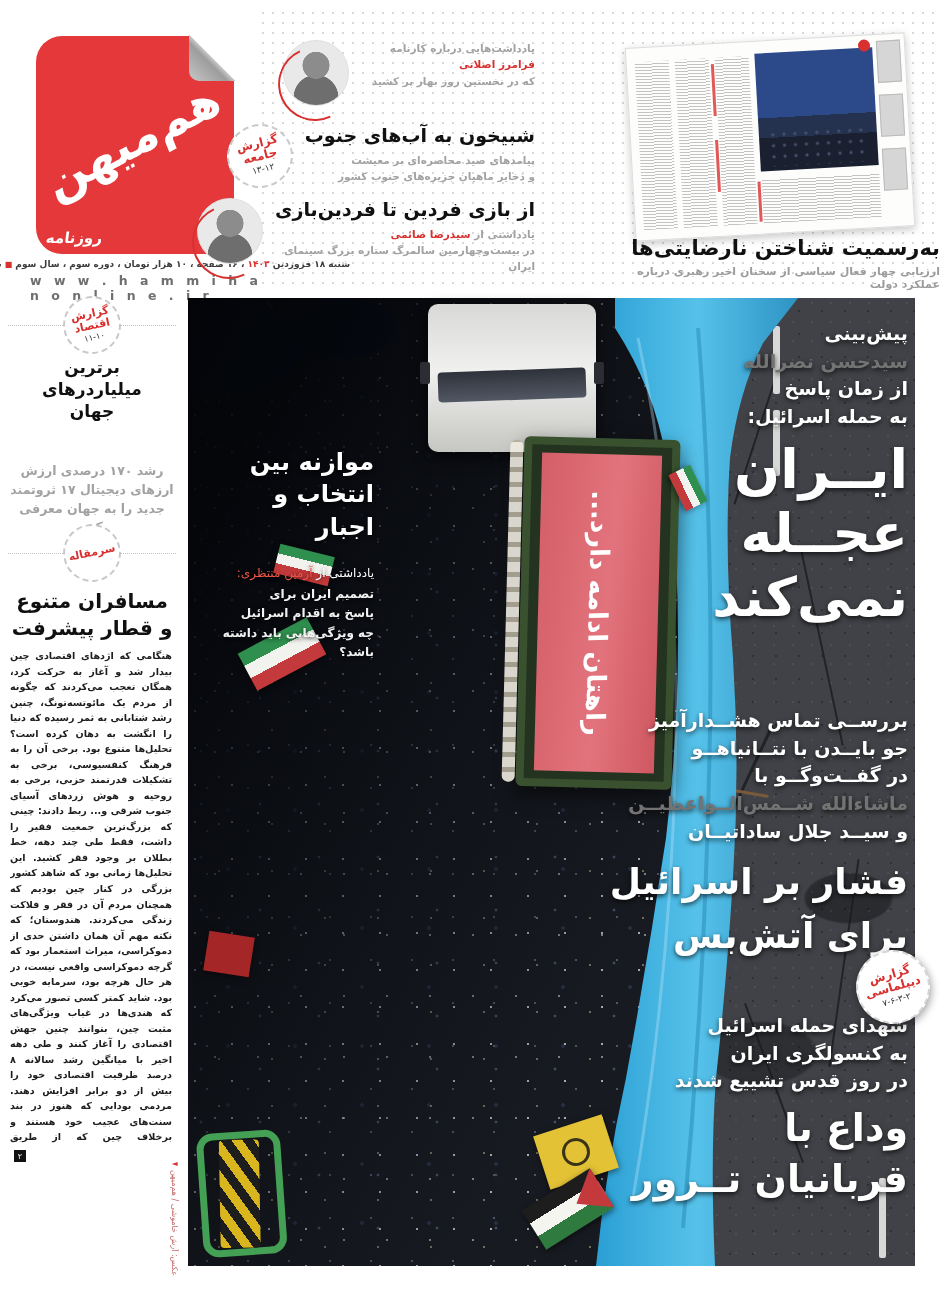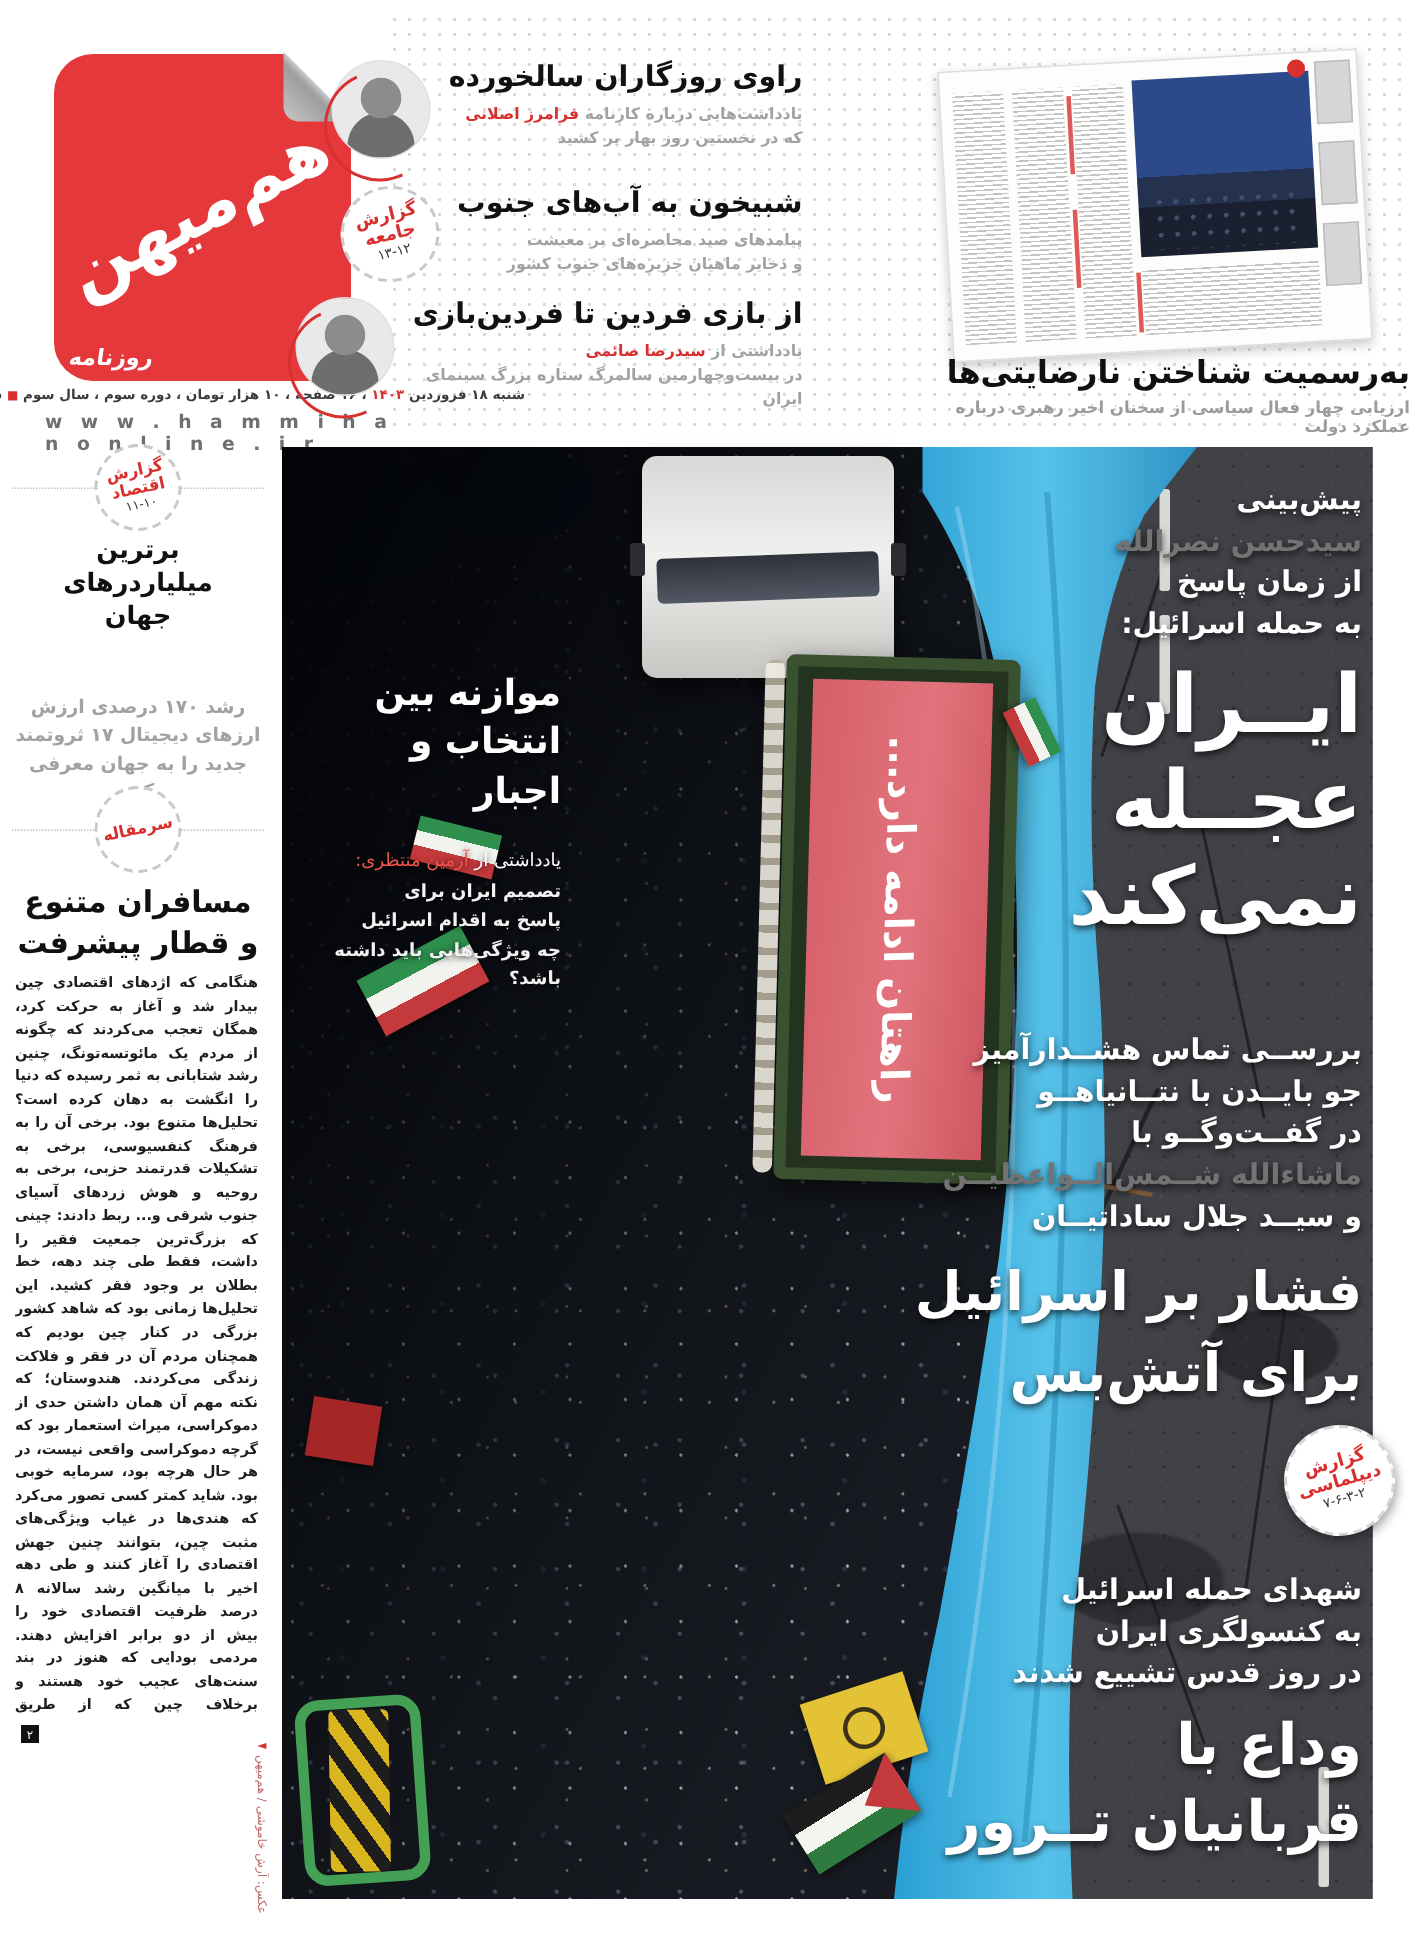--- a/index.html
+++ b/index.html
@@ -167,23 +167,23 @@
   .note-title { color:#fff; font-weight:bold; font-size:24px; line-height:1.35; padding-left:42px; }
   .note-byline { margin-top:23px; font-size:12px; color:#fff; font-weight:normal; }
   .note-byline .red-name { color:#f0564a; }
   .note-sub { margin-top:5px; font-size:12px; color:#f2f2f2; font-weight:bold; line-height:1.6; }
 
   .rail { position:absolute; top:22px; right:7px; width:260px; text-align:right; direction:rtl;
     text-shadow:0 2px 5px rgba(0,0,0,0.7); }
   .rail .k-line { color:#fff; font-size:19px; font-weight:bold; line-height:1.45; white-space:nowrap; }
   .rail .k-yellow { color:#737373; }
   .rail .h1 { color:#fff; font-size:54px; font-weight:bold; line-height:1.18; white-space:nowrap; margin-top:8px; }
-  .rail .blk2 { margin-top:58px; }
+  .rail .blk2 { margin-top:78px; }
   .rail .h2 { color:#fff; font-size:36px; font-weight:bold; line-height:1.5; white-space:nowrap; margin-top:10px; }
-  .rail .blk3 { margin-top:104px; }
+  .rail .blk3 { margin-top:49px; }
   .rail .h3 { color:#fff; font-size:38px; font-weight:bold; line-height:1.35; white-space:nowrap; margin-top:8px; }
   .dip-badge { position:absolute; right:-22px; top:630px; width:74px; height:74px; border-radius:50%;
     background:#fff; border:2px dashed #d5d5d5; box-shadow:0 3px 8px rgba(0,0,0,0.4);
     display:flex; flex-direction:column; align-items:center; justify-content:center;
     transform:rotate(-16deg); line-height:1.1; text-shadow:none; }
   .dip-badge .bl { color:#d8302f; font-size:12px; font-weight:bold; }
   .dip-badge .bp { color:#333; font-size:9px; margin-top:2px; }
 
   .photo-credit { position:absolute; left:170px; top:1160px; height:108px; display:flex; flex-direction:column;
     align-items:center; font-size:8px; color:#c06a6a; }
@@ -207,21 +207,20 @@
     <span>شنبه ۱۸ فروردین</span>
     <span class="red">۱۴۰۳</span>
     <span>، ۱۶ صفحه ، ۱۰ هزار تومان ، دوره سوم ، سال سوم</span>
     <span class="bullet">■</span>
     <span>شماره ۴۷۶</span>
   </div>
   <div class="site-url">w w w . h a m m i h a n o n l i n e . i r</div>
 
   <div class="teaser t1">
     <div class="t-text">
-      <div class="t-title">راوی روزگاران سالخورده</div>
       <div class="t-sub">
         <span>یادداشت‌هایی درباره کارنامه</span>
         <span class="red-name">فرامرز اصلانی</span>
       </div>
       <div class="t-sub">که در نخستین روز بهار پر کشید</div>
     </div>
     <div class="t-circle portrait">
       <div class="arc"></div>
     </div>
   </div>

